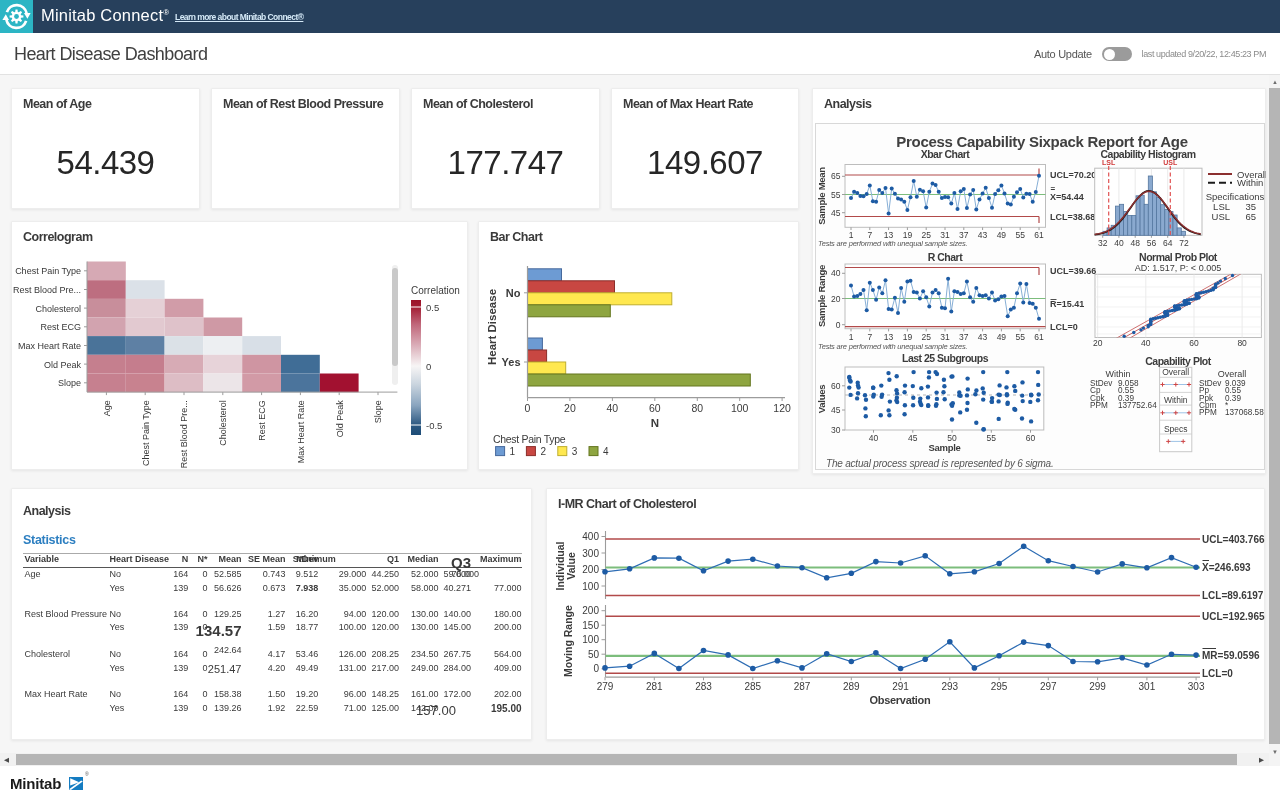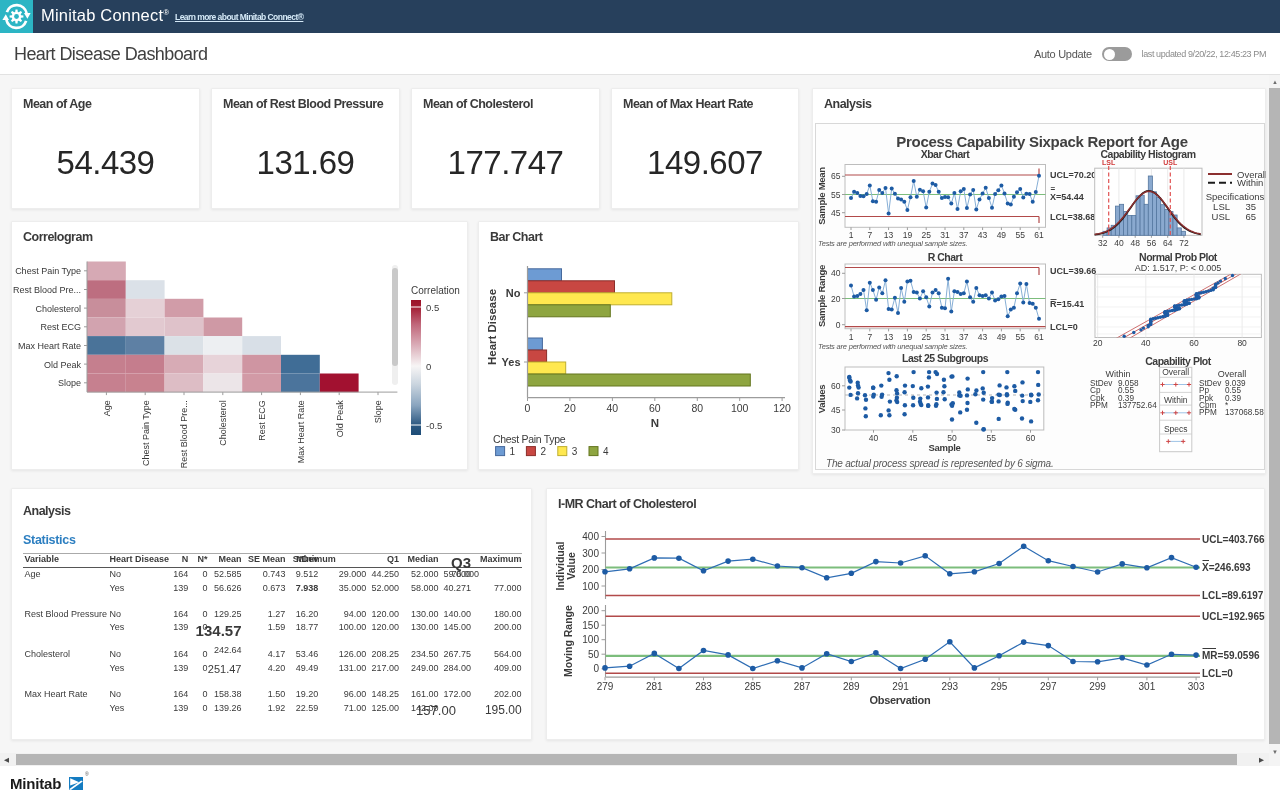--- a/index.html
+++ b/index.html
@@ -36,21 +36,20 @@
 </div>
 
 <div style="position:absolute;left:0;top:75px;width:1269px;height:678px;background:#f6f6f6;"></div>
 
 <div class="panel" style="left:11px;top:88px;width:189px;height:121px;">
     <div class="ptitle">Mean of Age</div>
   <div class="kpi">54.439</div>
   </div>
 <div class="panel" style="left:211px;top:88px;width:189px;height:121px;">
     <div class="ptitle">Mean of Rest Blood Pressure</div>
-  <div class="kpi">131.69</div>
   </div>
 <div class="panel" style="left:411px;top:88px;width:189px;height:121px;">
     <div class="ptitle">Mean of Cholesterol</div>
   <div class="kpi">177.747</div>
   </div>
 <div class="panel" style="left:611px;top:88px;width:188px;height:121px;">
     <div class="ptitle">Mean of Max Heart Rate</div>
   <div class="kpi">149.607</div>
   </div>
 
@@ -869,21 +868,21 @@
     <div style="position:absolute;left:97.5px;top:213.9px;font-size:9px;font-weight:normal;color:#3a3a3a;white-space:nowrap">Yes</div>
     <div style="position:absolute;left:106.3px;top:213.9px;width:70px;text-align:right;font-size:9px;font-weight:normal;color:#3a3a3a;white-space:nowrap">139</div>
     <div style="position:absolute;left:125.5px;top:213.9px;width:70px;text-align:right;font-size:9px;font-weight:normal;color:#3a3a3a;white-space:nowrap">0</div>
     <div style="position:absolute;left:159.5px;top:213.9px;width:70px;text-align:right;font-size:9px;font-weight:normal;color:#3a3a3a;white-space:nowrap">139.26</div>
     <div style="position:absolute;left:203.4px;top:213.9px;width:70px;text-align:right;font-size:9px;font-weight:normal;color:#3a3a3a;white-space:nowrap">1.92</div>
     <div style="position:absolute;left:236.2px;top:213.9px;width:70px;text-align:right;font-size:9px;font-weight:normal;color:#3a3a3a;white-space:nowrap">22.59</div>
     <div style="position:absolute;left:284.3px;top:213.9px;width:70px;text-align:right;font-size:9px;font-weight:normal;color:#3a3a3a;white-space:nowrap">71.00</div>
     <div style="position:absolute;left:317.0px;top:213.9px;width:70px;text-align:right;font-size:9px;font-weight:normal;color:#3a3a3a;white-space:nowrap">125.00</div>
     <div style="position:absolute;left:356.6px;top:213.9px;width:70px;text-align:right;font-size:9px;font-weight:normal;color:#3a3a3a;white-space:nowrap">142.00</div>
     <div style="position:absolute;left:389.0px;top:213.9px;width:70px;text-align:center;font-size:13px;font-weight:normal;color:#3a3a3a;white-space:nowrap">157.00</div>
-    <div style="position:absolute;left:439.6px;top:213.9px;width:70px;text-align:right;font-size:12px;font-weight:normal;color:#3a3a3a;white-space:nowrap">195.00</div>
+    <div style="position:absolute;left:439.6px;top:213.9px;width:70px;text-align:right;font-size:10px;font-weight:bold;color:#3a3a3a;white-space:nowrap">195.00</div>
   </div>
 
 <div class="panel" style="left:546px;top:488px;width:719px;height:252px;">
     <div class="ptitle">I-MR Chart of Cholesterol</div>
   <div style="position:absolute;left:0;top:0;"><svg width="719" height="252" viewBox="0 0 719 252" font-family="Liberation Sans, sans-serif">
         <line x1="58.5" y1="42.0" x2="58.5" y2="110.0" stroke="#9c9c9c" stroke-width="1.1"></line>
         <line x1="54.5" y1="47.5" x2="58.5" y2="47.5" stroke="#9c9c9c" stroke-width="1"></line>
         <text x="52" y="51.0" font-size="10" fill="#3b3b3b" text-anchor="end" font-weight="normal">400</text>
         <line x1="54.5" y1="64.0" x2="58.5" y2="64.0" stroke="#9c9c9c" stroke-width="1"></line>
         <text x="52" y="67.5" font-size="10" fill="#3b3b3b" text-anchor="end" font-weight="normal">300</text>

